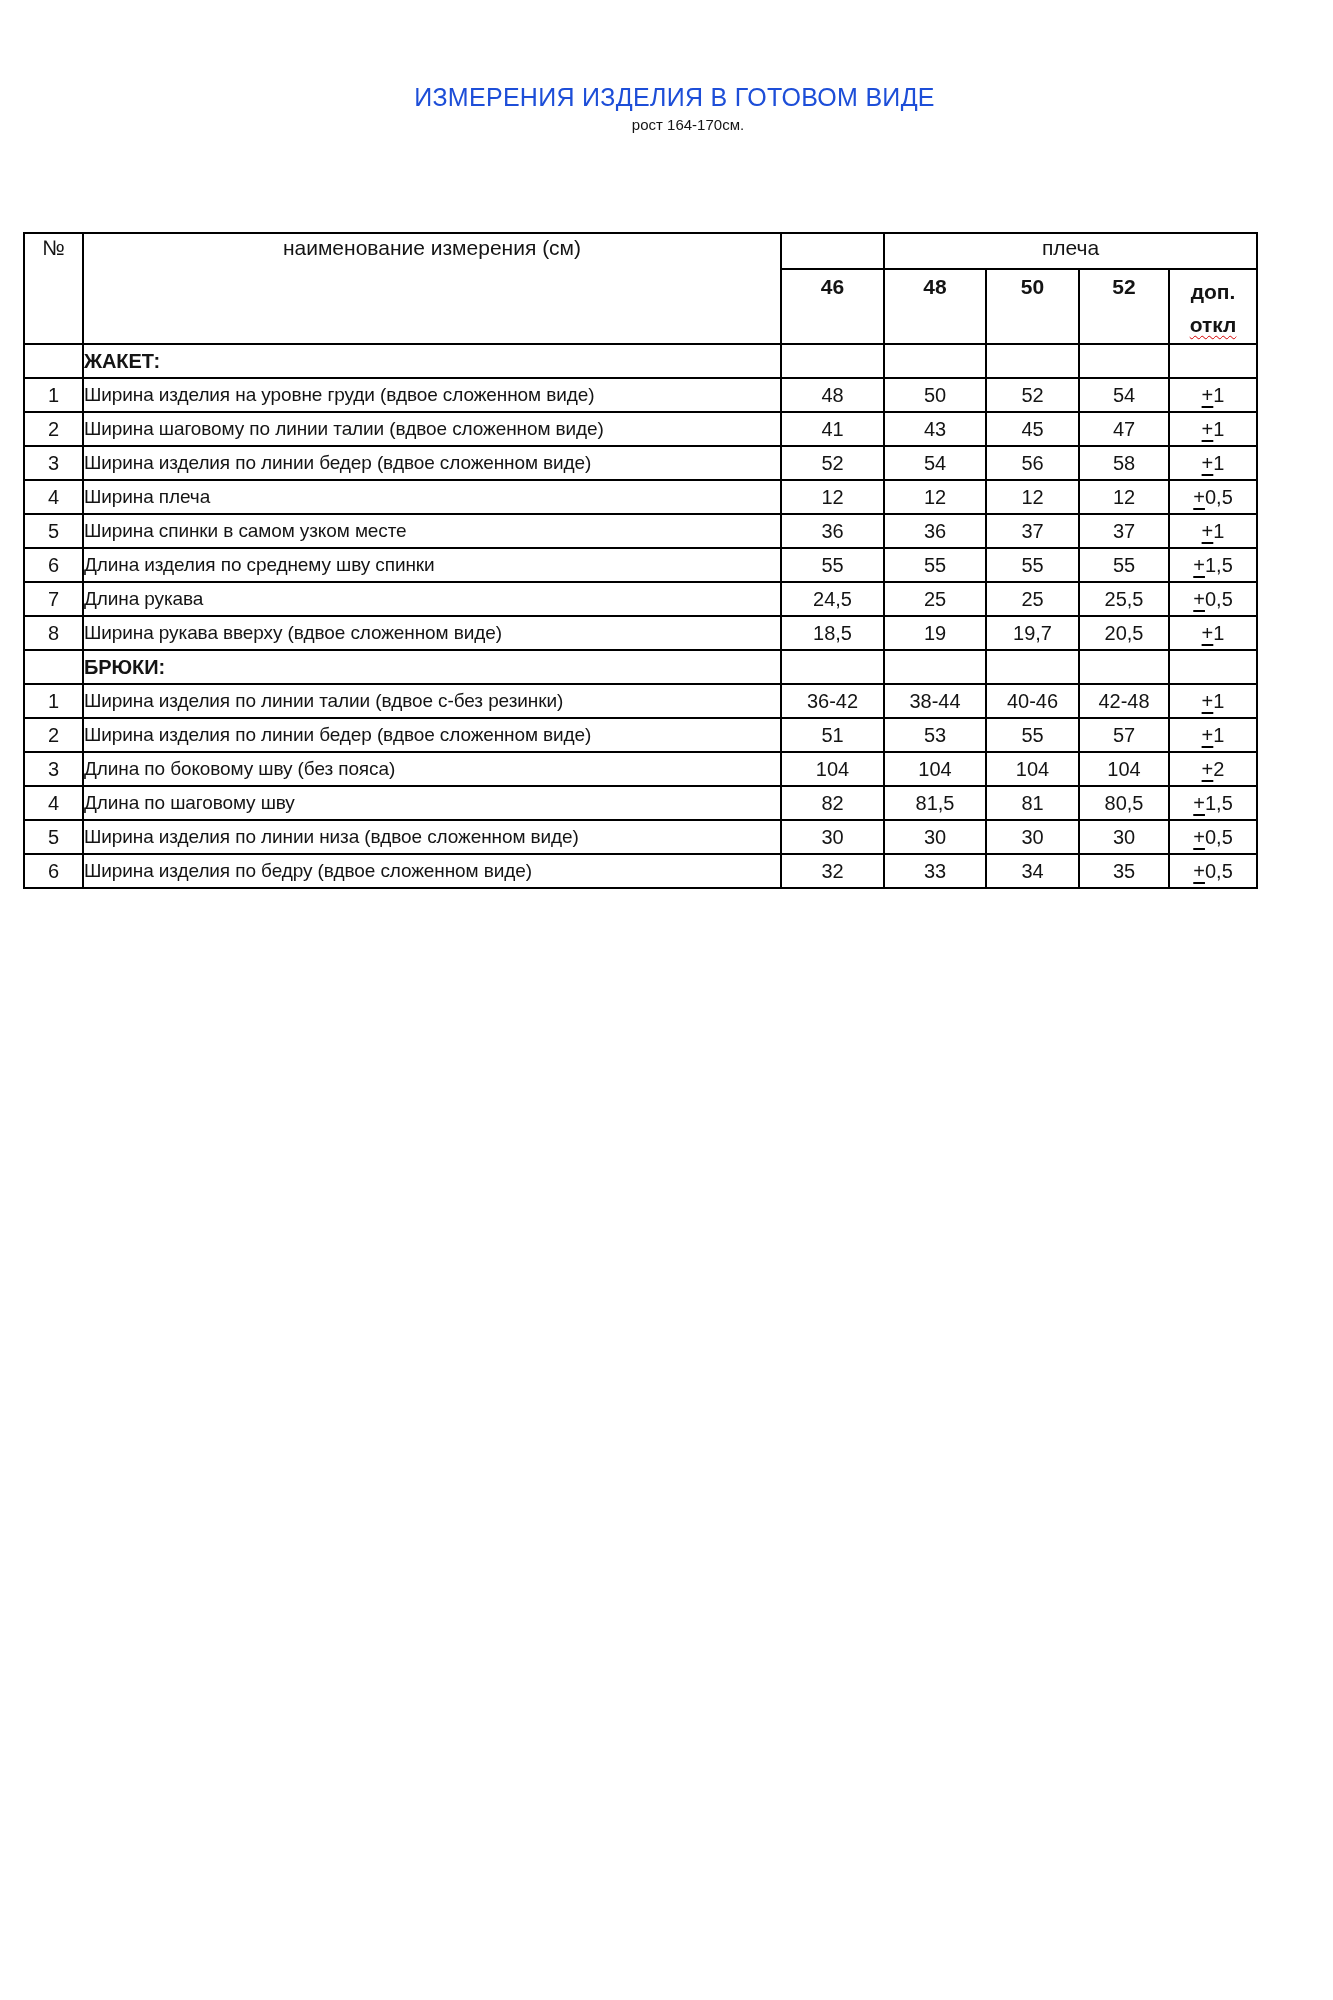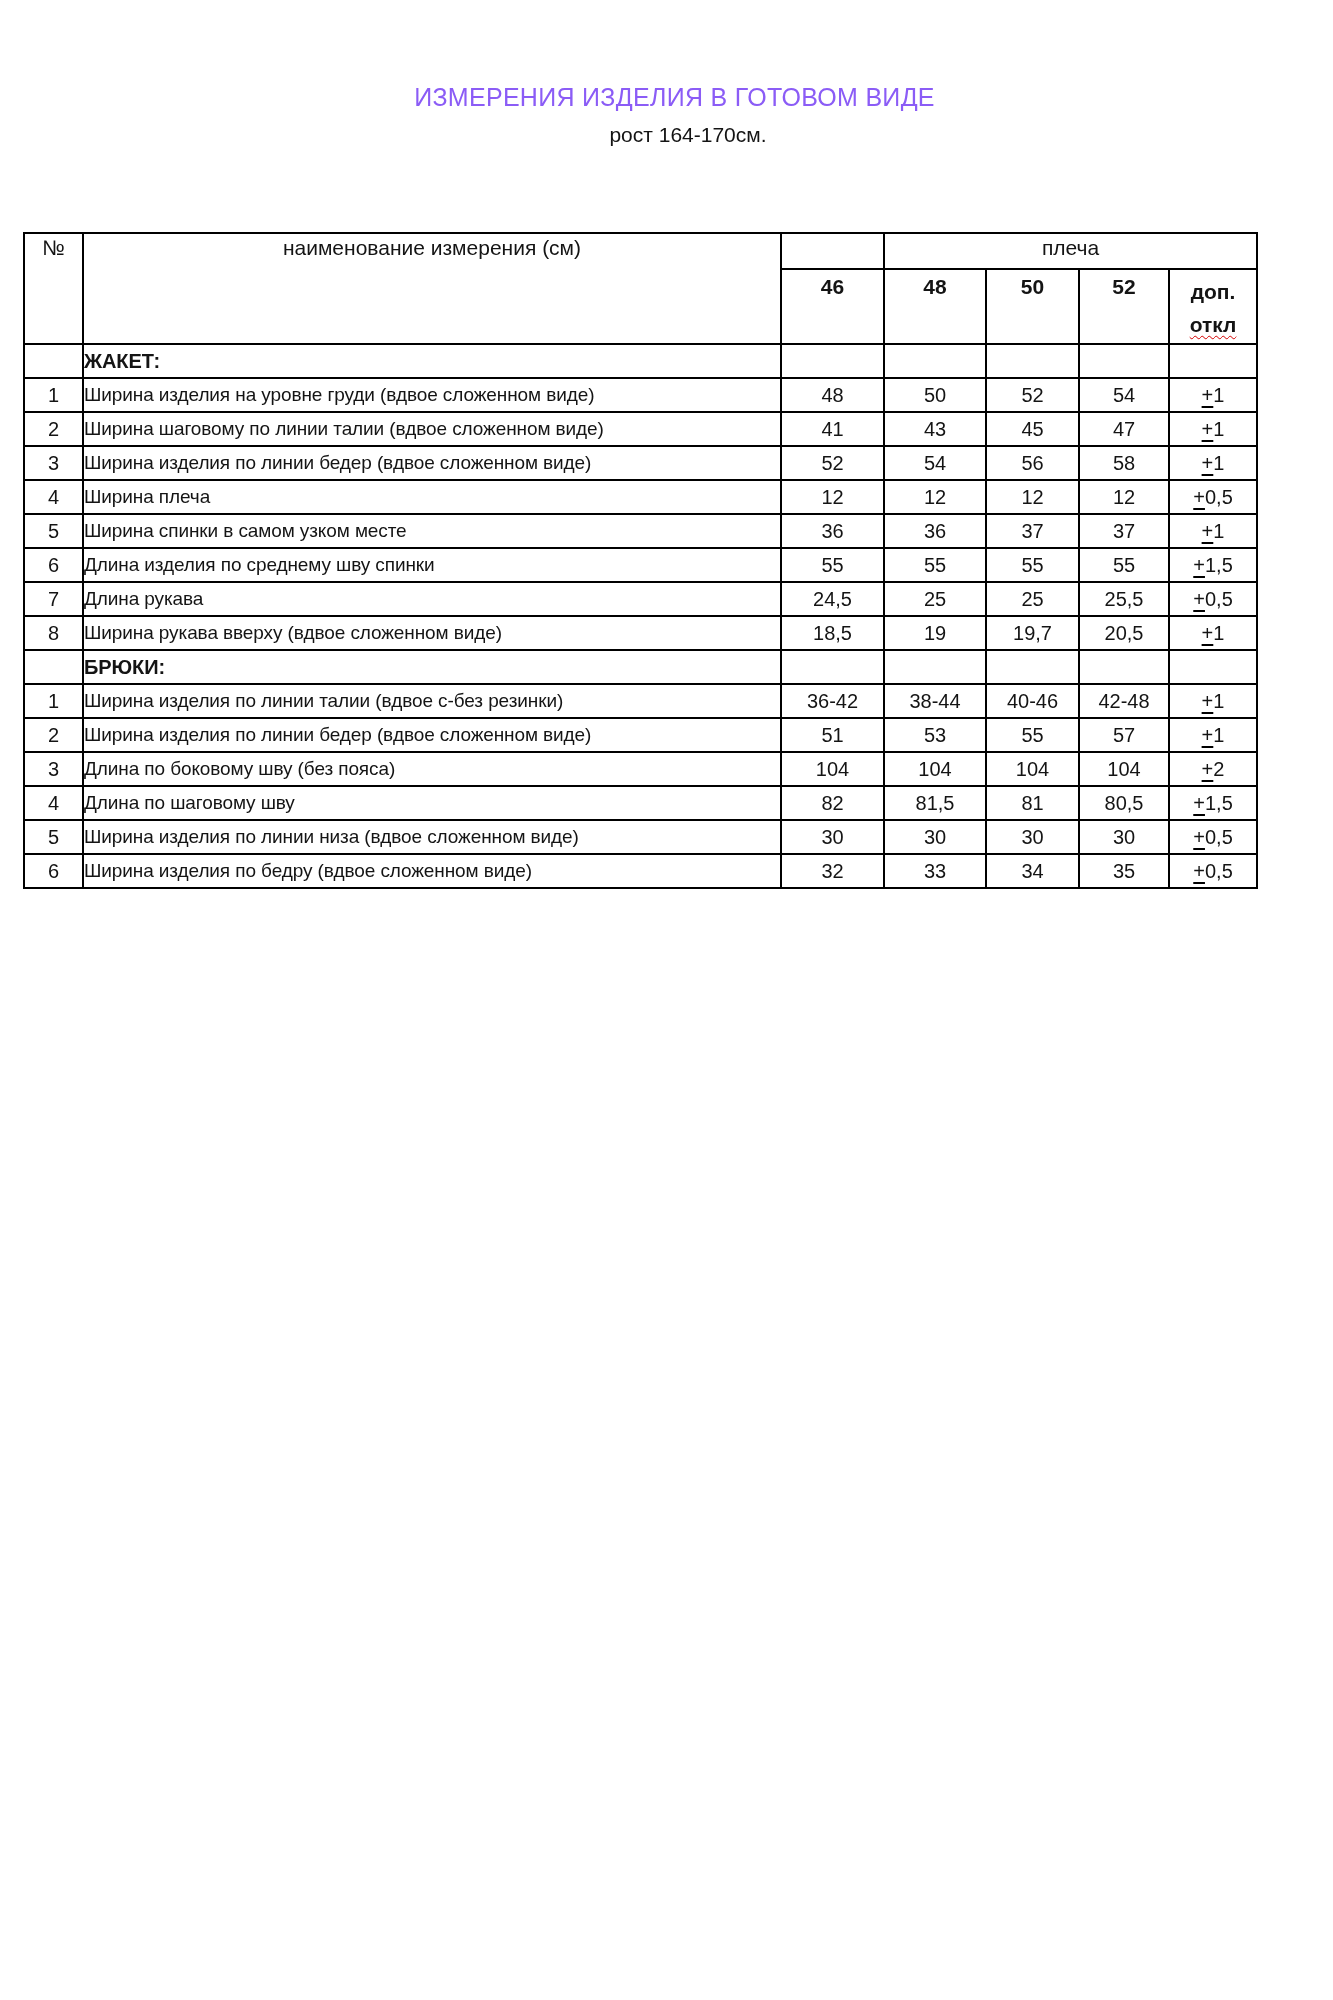--- a/index.html
+++ b/index.html
@@ -2,25 +2,25 @@
 <html><head>
 <meta charset="utf-8">
 <style>
   html,body{margin:0;padding:0;}
   body{
     width:1333px;height:2000px;background:#ffffff;
     font-family:"Liberation Sans","DejaVu Sans",sans-serif;
     color:#141414;position:relative;overflow:hidden;
   }
   .title-block{position:absolute;top:0;left:0;width:1333px;text-align:center;}
-  .doc-title{margin:84px 0 0 16px;font-size:25px;font-weight:400;line-height:26px;letter-spacing:.3px;color:#8b5cf6;}
+  .doc-title{margin:84px 0 0 16px;font-size:25px;font-weight:400;line-height:26px;letter-spacing:.3px;color:#1d4ed8;}
   .model-line{margin-top:6px;line-height:40px;font-size:22px;}
   .model-number{font-size:33px;font-weight:700;letter-spacing:.5px;}
   .model-suffix{font-style:italic;}
-  .height-line{margin-top:12px;line-height:26px;font-size:21px;padding-left:43px;}
+  .height-line{margin-top:2px;line-height:26px;font-size:15px;padding-left:43px;}
 
   table.meas{
     position:absolute;left:23px;top:232px;
     border-collapse:collapse;table-layout:fixed;width:1233px;
   }
   .meas th,.meas td{
     border:2px solid #000;padding:0;overflow:hidden;white-space:nowrap;
   }
   .meas thead th{font-weight:400;vertical-align:top;}
   tr.hr1>th{height:32px;font-size:21px;padding-top:2px;}

